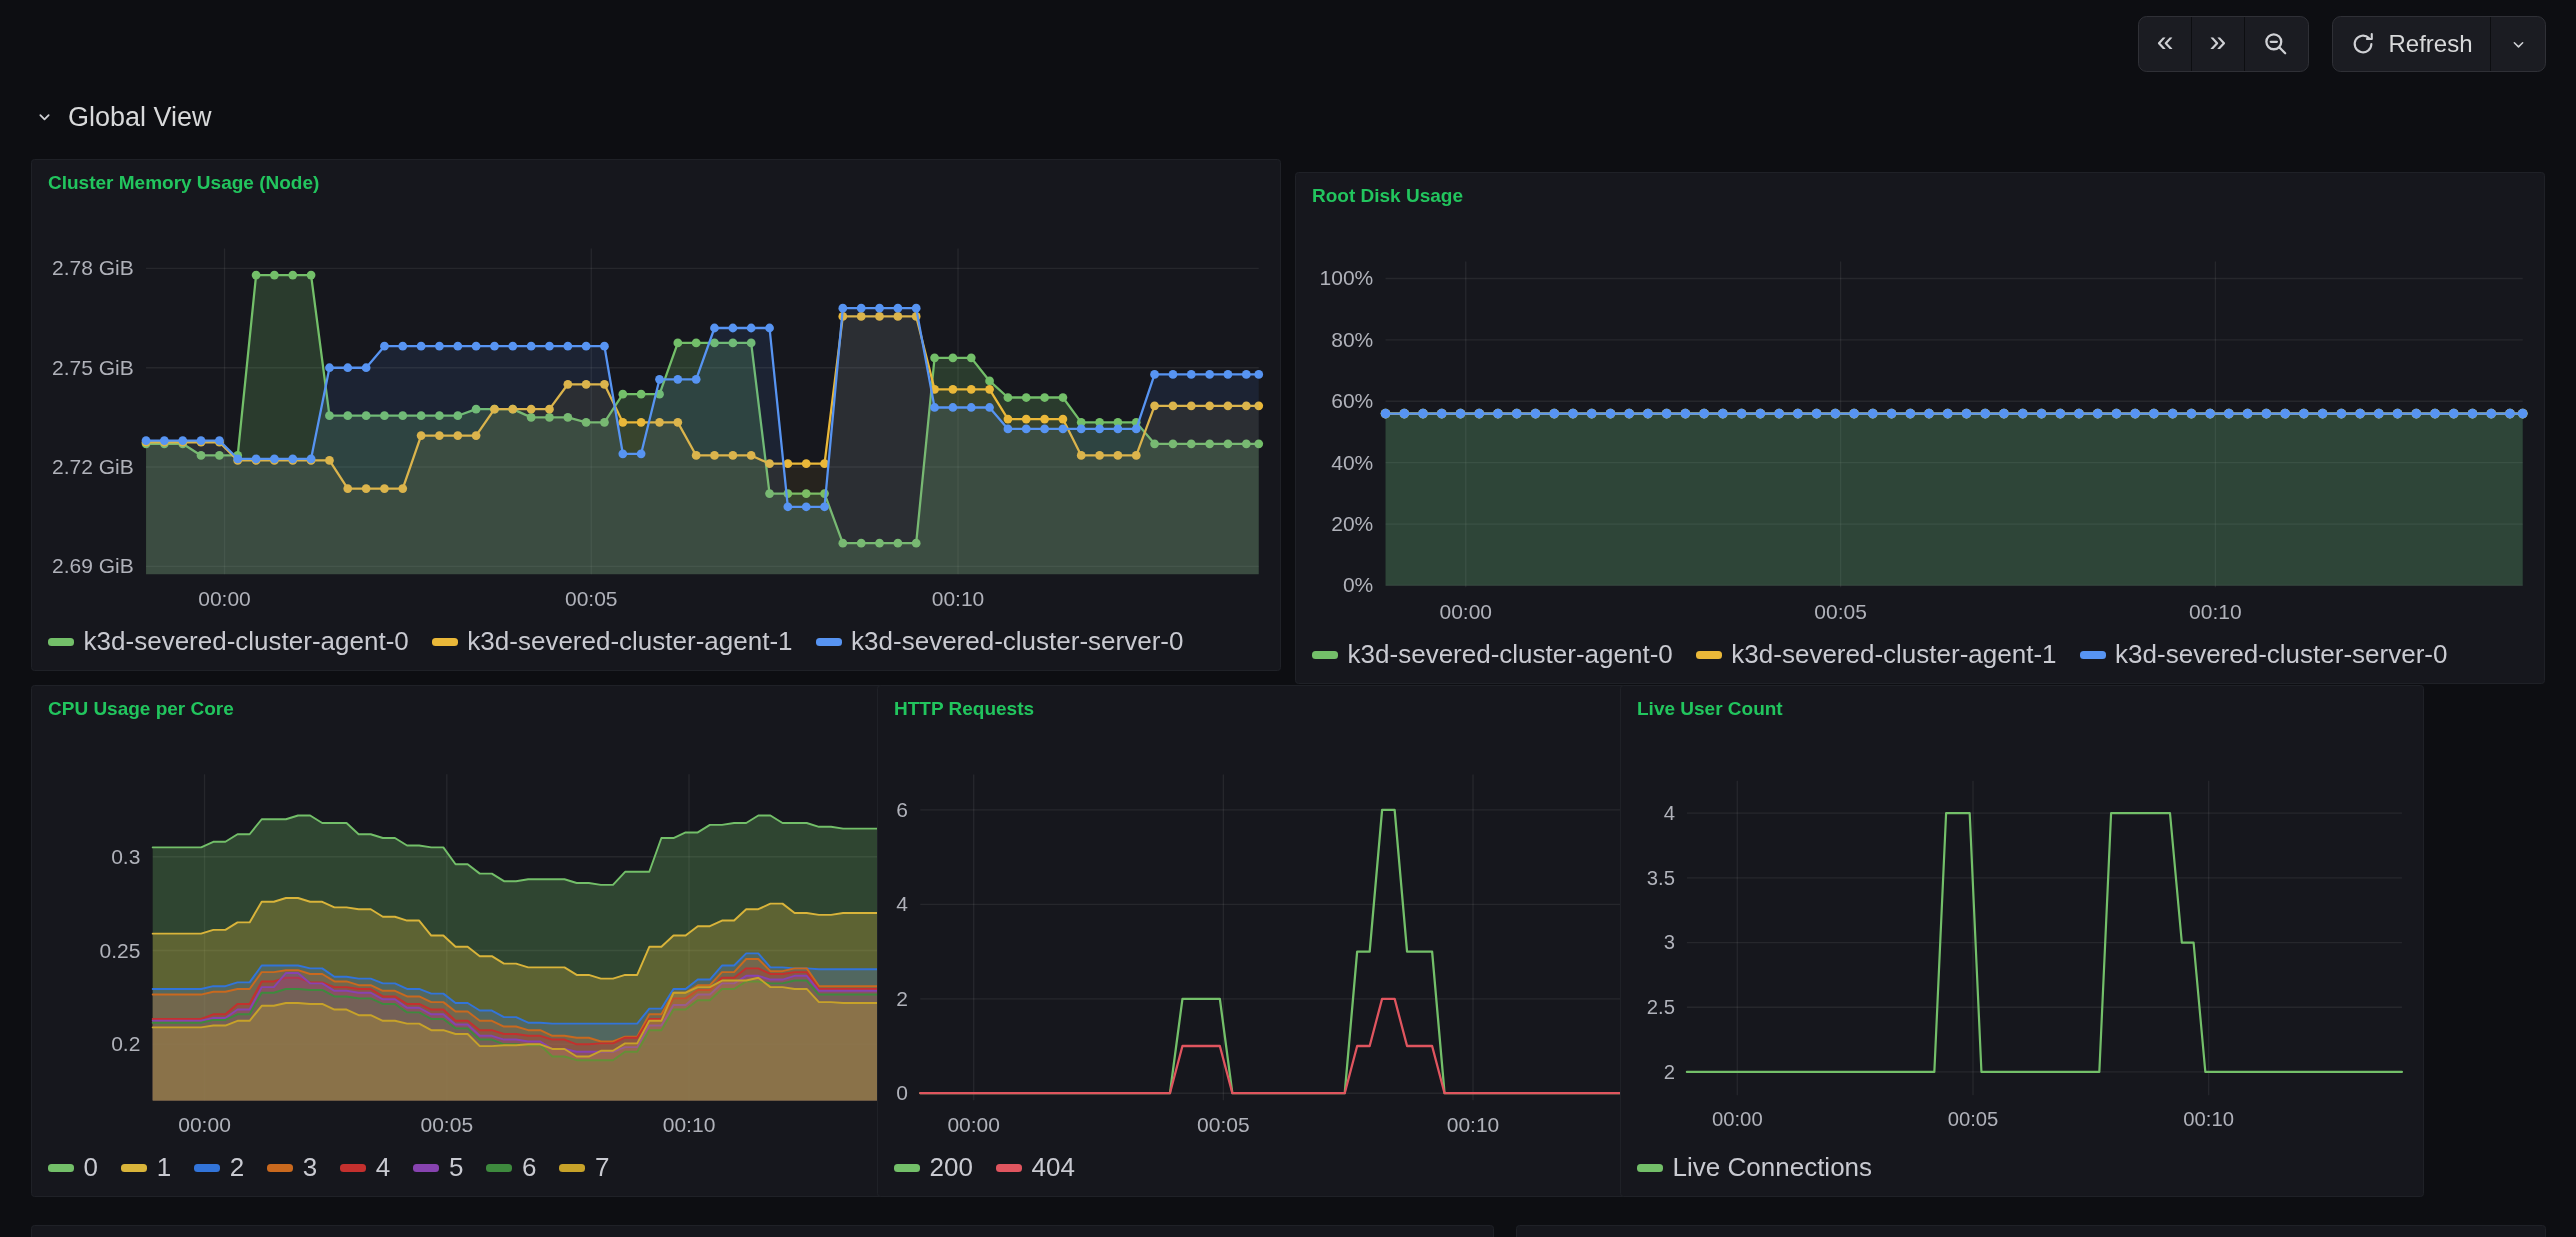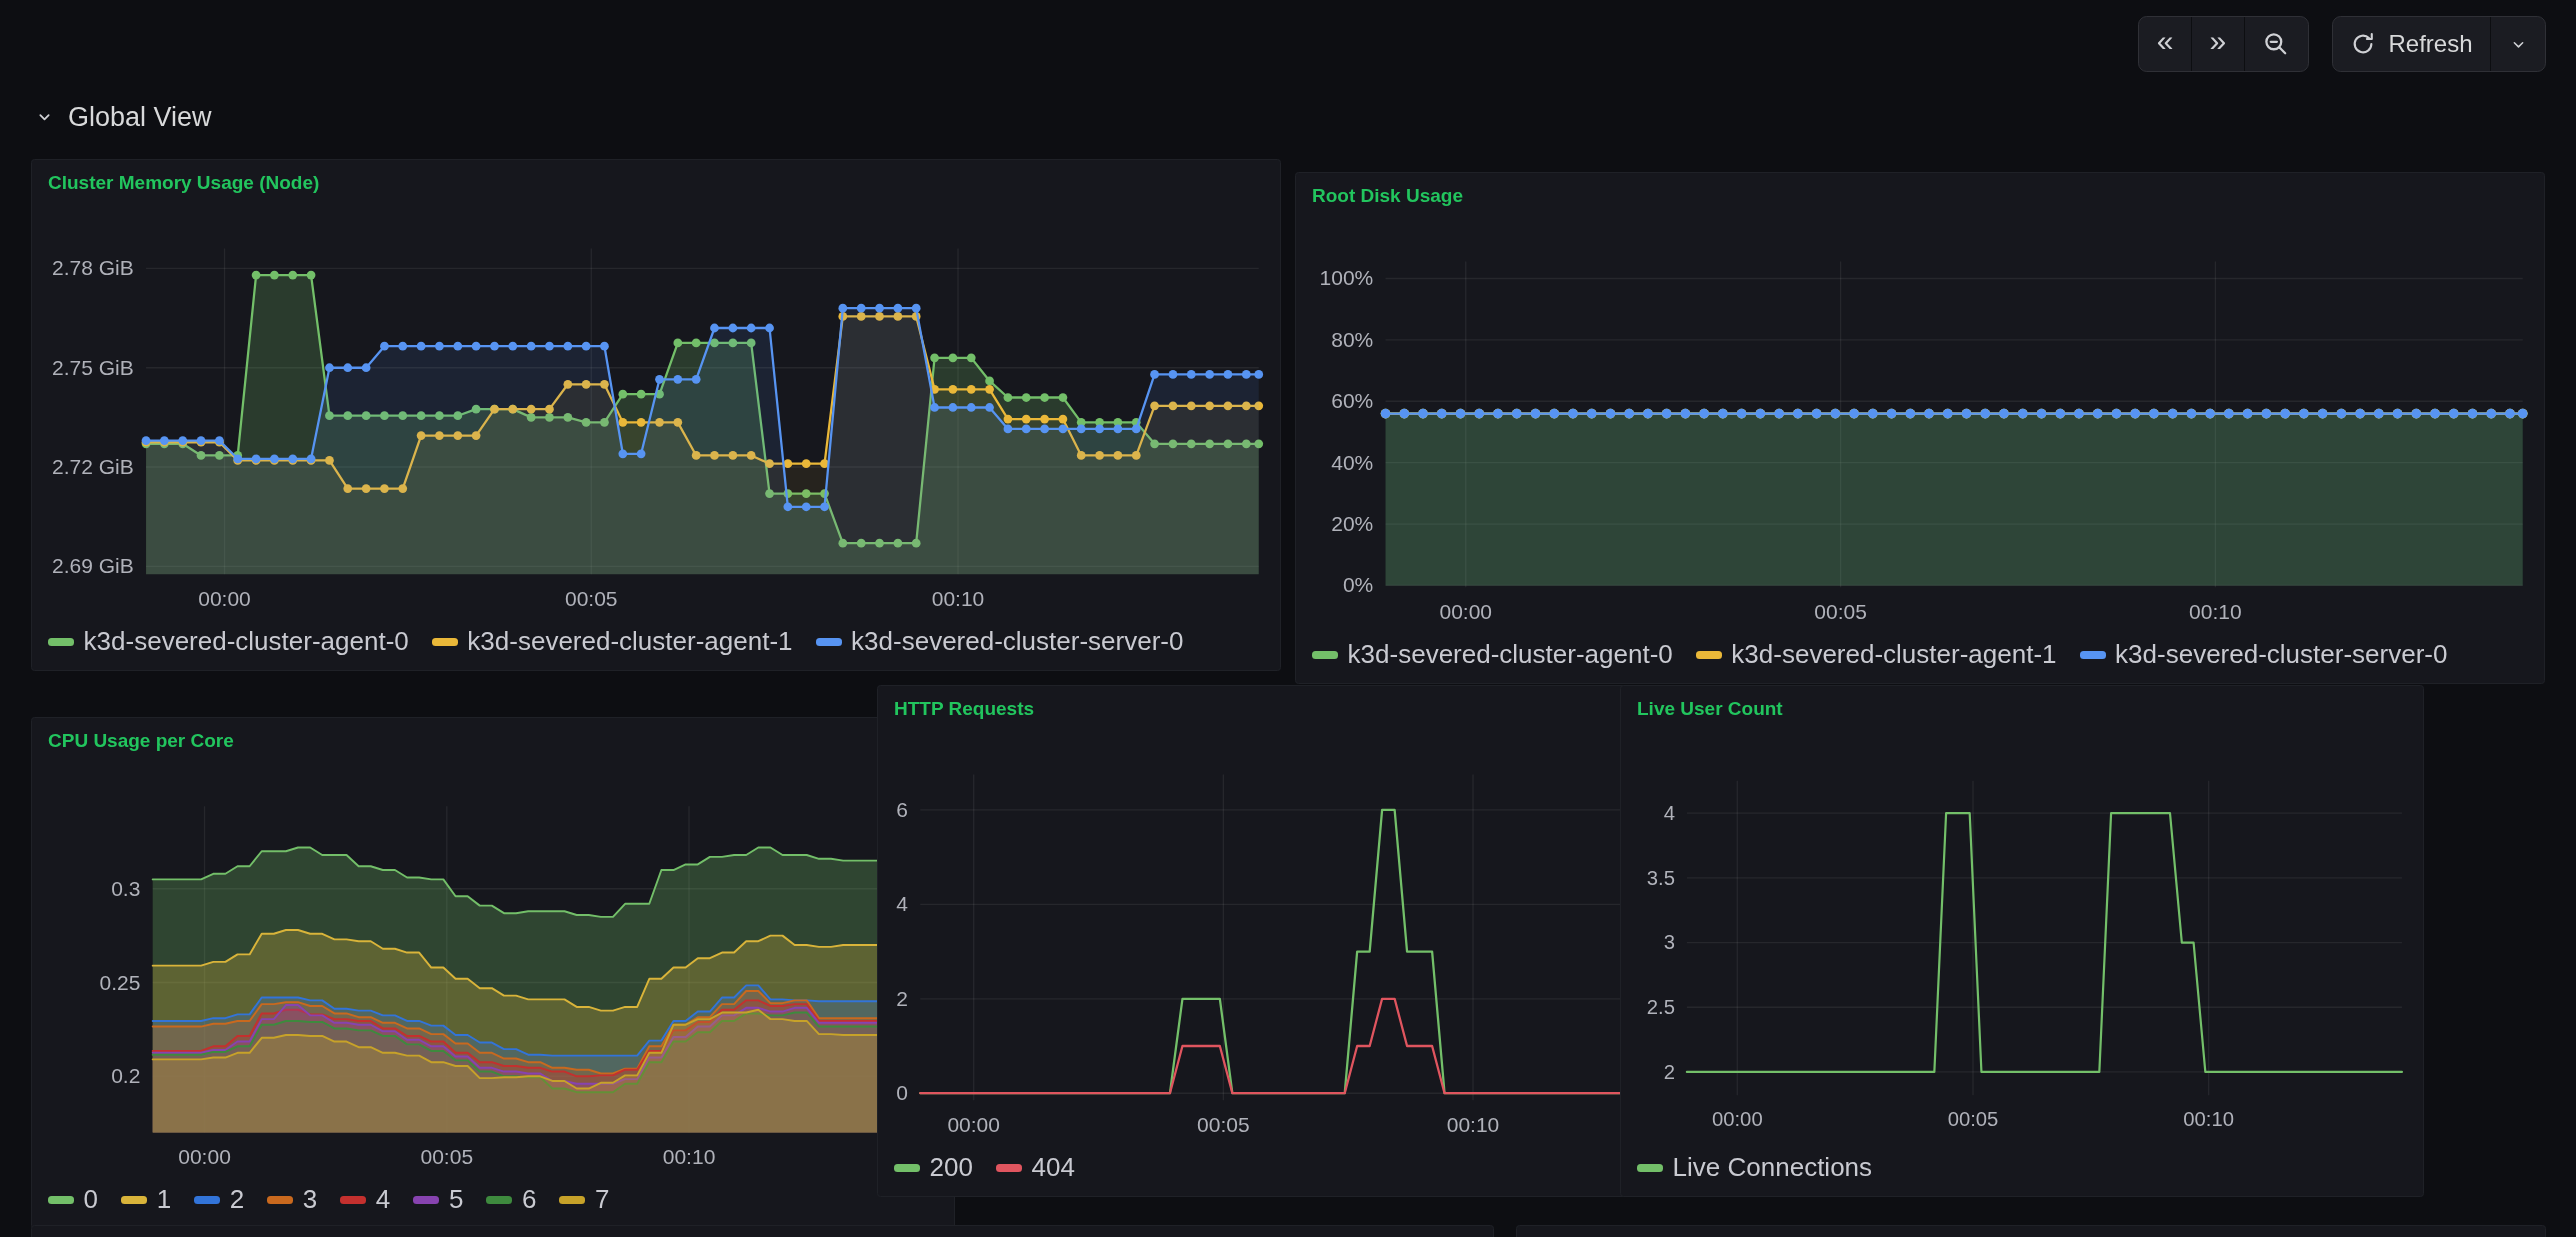--- a/index.html
+++ b/index.html
@@ -548,21 +548,21 @@
           <span class="legend-swatch" style="background: rgb(234, 184, 57);"></span>
           <span class="legend-label">k3d-severed-cluster-agent-1</span>
         </div>
         <div class="legend-item">
           <span class="legend-swatch" style="background: rgb(87, 148, 242);"></span>
           <span class="legend-label">k3d-severed-cluster-server-0</span>
         </div>
       </div>
   </div>
 
-  <div class="panel" style="left:31px; top:685px; width:924px; height:512px;margin-top:32px;">
+  <div class="panel" style="left:31px; top:685px; width:924px; height:512px;">
     <div class="panel-title">CPU Usage per Core</div>
     <div class="chart">
         <svg viewBox="0 0 912 423">
           <line x1="68" x2="906" y1="313.8620689655172" y2="313.8620689655172" stroke="rgba(255,255,255,0.07)" stroke-width="1.5"></line>
           <text x="54" y="321.8620689655172" text-anchor="end" class="tick-label">0.2</text>
           <line x1="68" x2="906" y1="206.9655172413793" y2="206.9655172413793" stroke="rgba(255,255,255,0.07)" stroke-width="1.5"></line>
           <text x="54" y="214.9655172413793" text-anchor="end" class="tick-label">0.25</text>
           <line x1="68" x2="906" y1="100.06896551724137" y2="100.06896551724137" stroke="rgba(255,255,255,0.07)" stroke-width="1.5"></line>
           <text x="54" y="108.06896551724137" text-anchor="end" class="tick-label">0.3</text>
           <line x1="127.10744891232696" x2="127.10744891232696" y1="6" y2="378" stroke="rgba(255,255,255,0.07)" stroke-width="1.5"></line>

